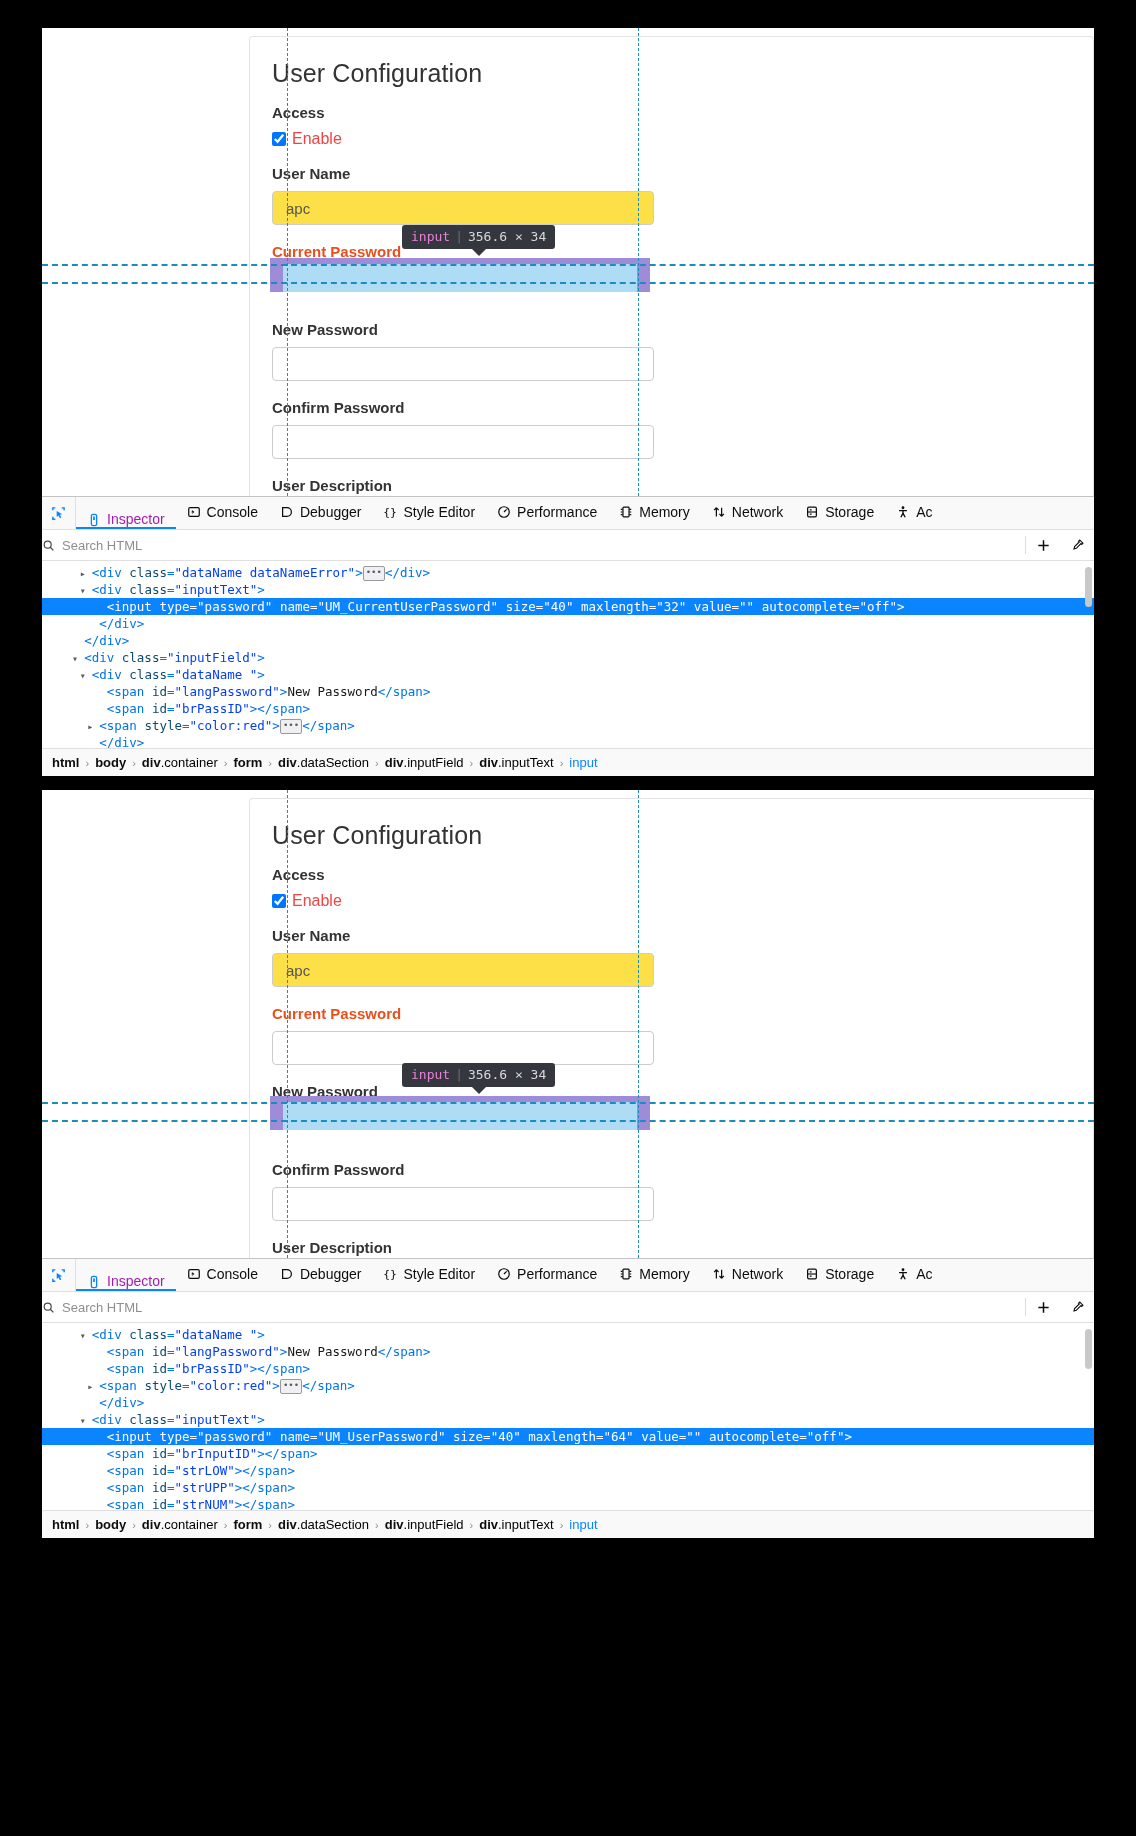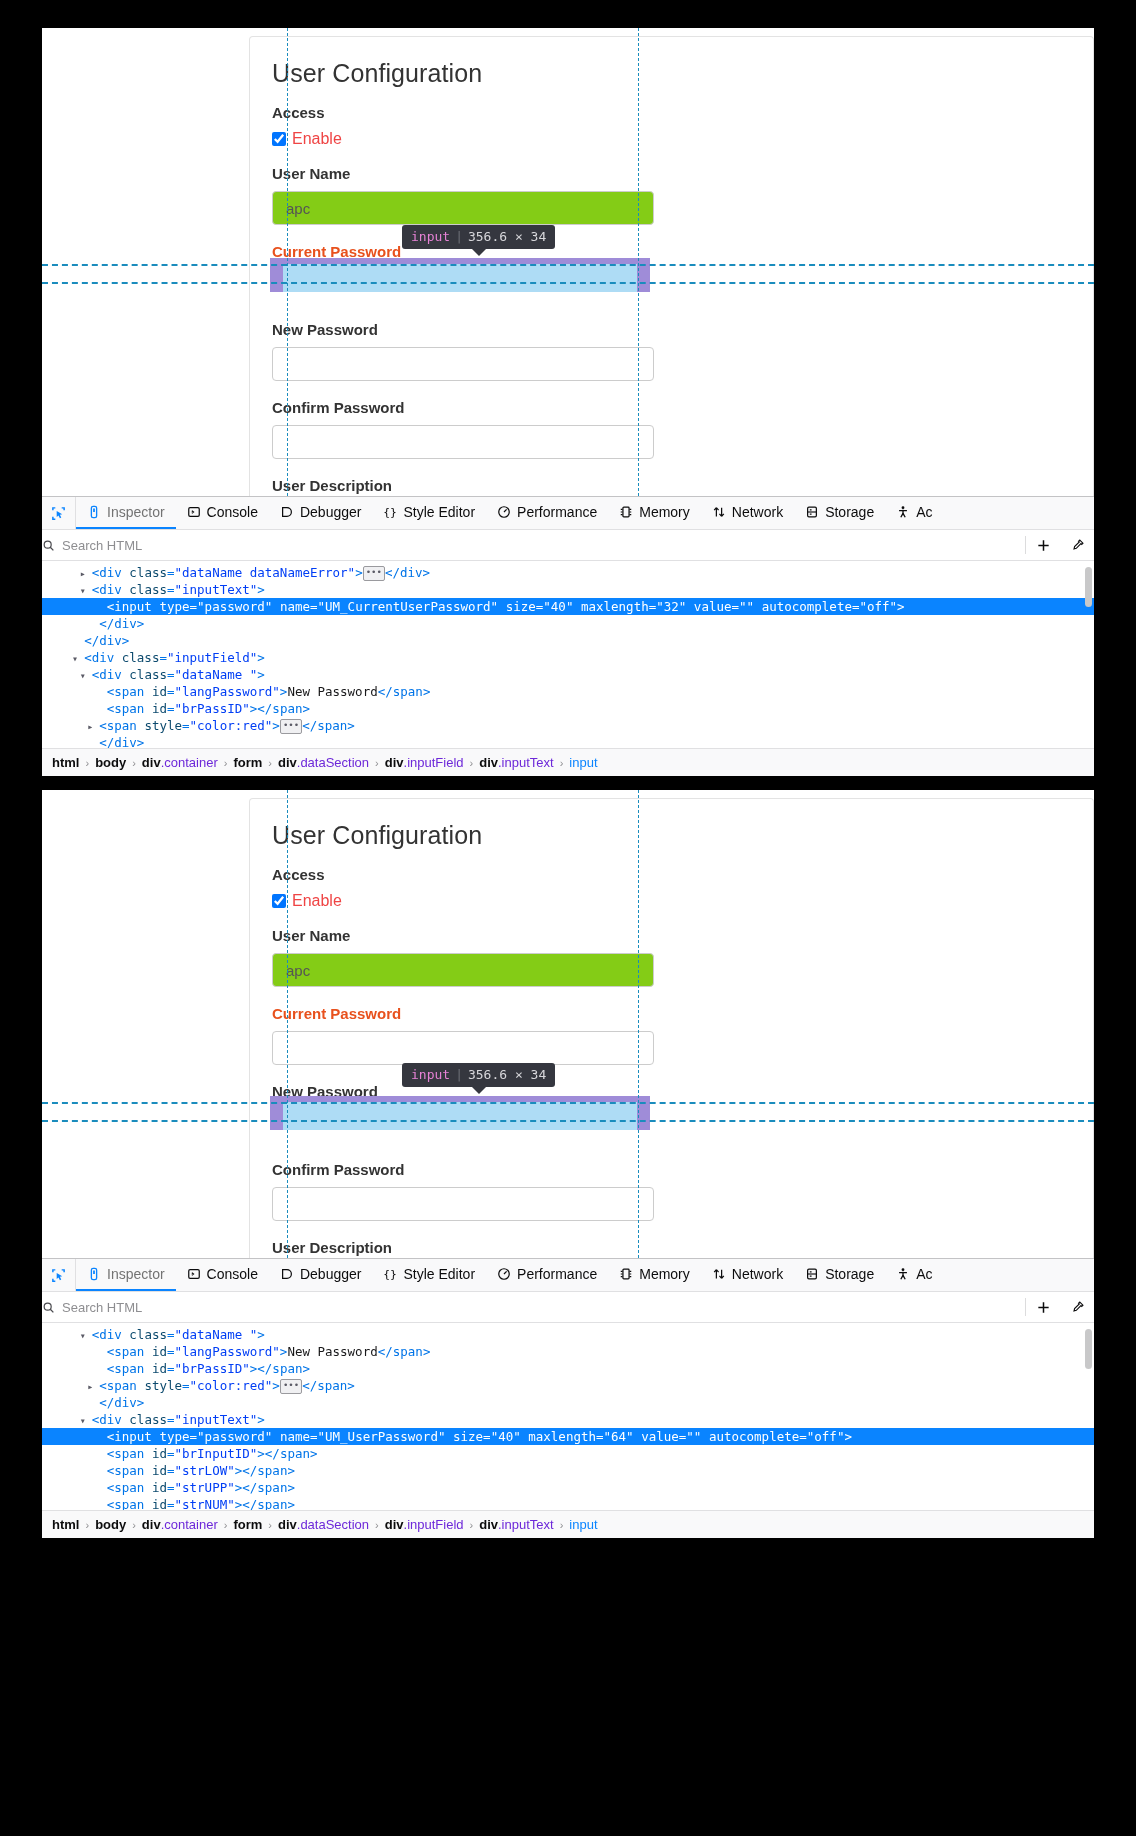--- a/index.html
+++ b/index.html
@@ -67,21 +67,21 @@
     height: 34px;
     border: 1px solid #ccc;
     border-radius: 4px;
     background: #fff;
     font-size: 15px;
     color: #555;
     padding: 0 13px;
     margin-bottom: 18px;
     font-family: "Liberation Sans", sans-serif;
   }
-  .txtinput.readonly { background: #84cc16; color: #555; }
+  .txtinput.readonly { background: #fde047; color: #555; }
 
   
   .vrule {
     position: absolute; top: 0; bottom: 0; width: 0;
     border-left: 1px dashed #1a8cbd;
     z-index: 30; pointer-events: none;
   }
   
   .hrule {
     position: absolute; left: 0; right: 0; height: 0;
@@ -152,21 +152,21 @@
   }
   .dt-tabs { display: flex; align-items: stretch; }
   .dt-tab {
     display: flex; align-items: center; gap: 6px;
     padding: 0 11px;
     font-size: 14px;
     color: #0c0c0d;
     white-space: nowrap;
     border-bottom: 2px solid transparent;
   }
-  .dt-tab.active { color: #737373; border-bottom-color: #0a84ff; }
+  .dt-tab.active { color: #a21caf; border-bottom-color: #0a84ff; align-items: flex-end; }
   .dt-tab svg { display: block; }
 
   .dt-search {
     height: 31px;
     display: flex; align-items: center;
     border-bottom: 1px solid #e0e0e2;
     background: #fff;
     padding-left: 0;
   }
   .dt-search .s-icon { margin-right: 7px; display: flex; }
@@ -224,21 +224,21 @@
     display: flex; align-items: center;
     gap: 6px;
     padding: 0 10px;
     background: #f9f9fa;
     border-top: 1px solid #e0e0e2;
     font-size: 13px;
     color: #0c0c0d;
     white-space: nowrap;
   }
   .bc-item .bc-el { font-weight: bold; }
-  .bc-item .bc-cls { color: #6d28d9; }
+  .bc-item .bc-cls { color: #000000; }
   .bc-item.active { color: #0a84ff; }
   .bc-item.active .bc-el { font-weight: normal; }
   .bc-sep { color: #8e8e91; font-size: 11px; }
 </style>
 </head>
 <body>
 
 <div class="screen">
 
   <div class="panel" id="panel-top">

